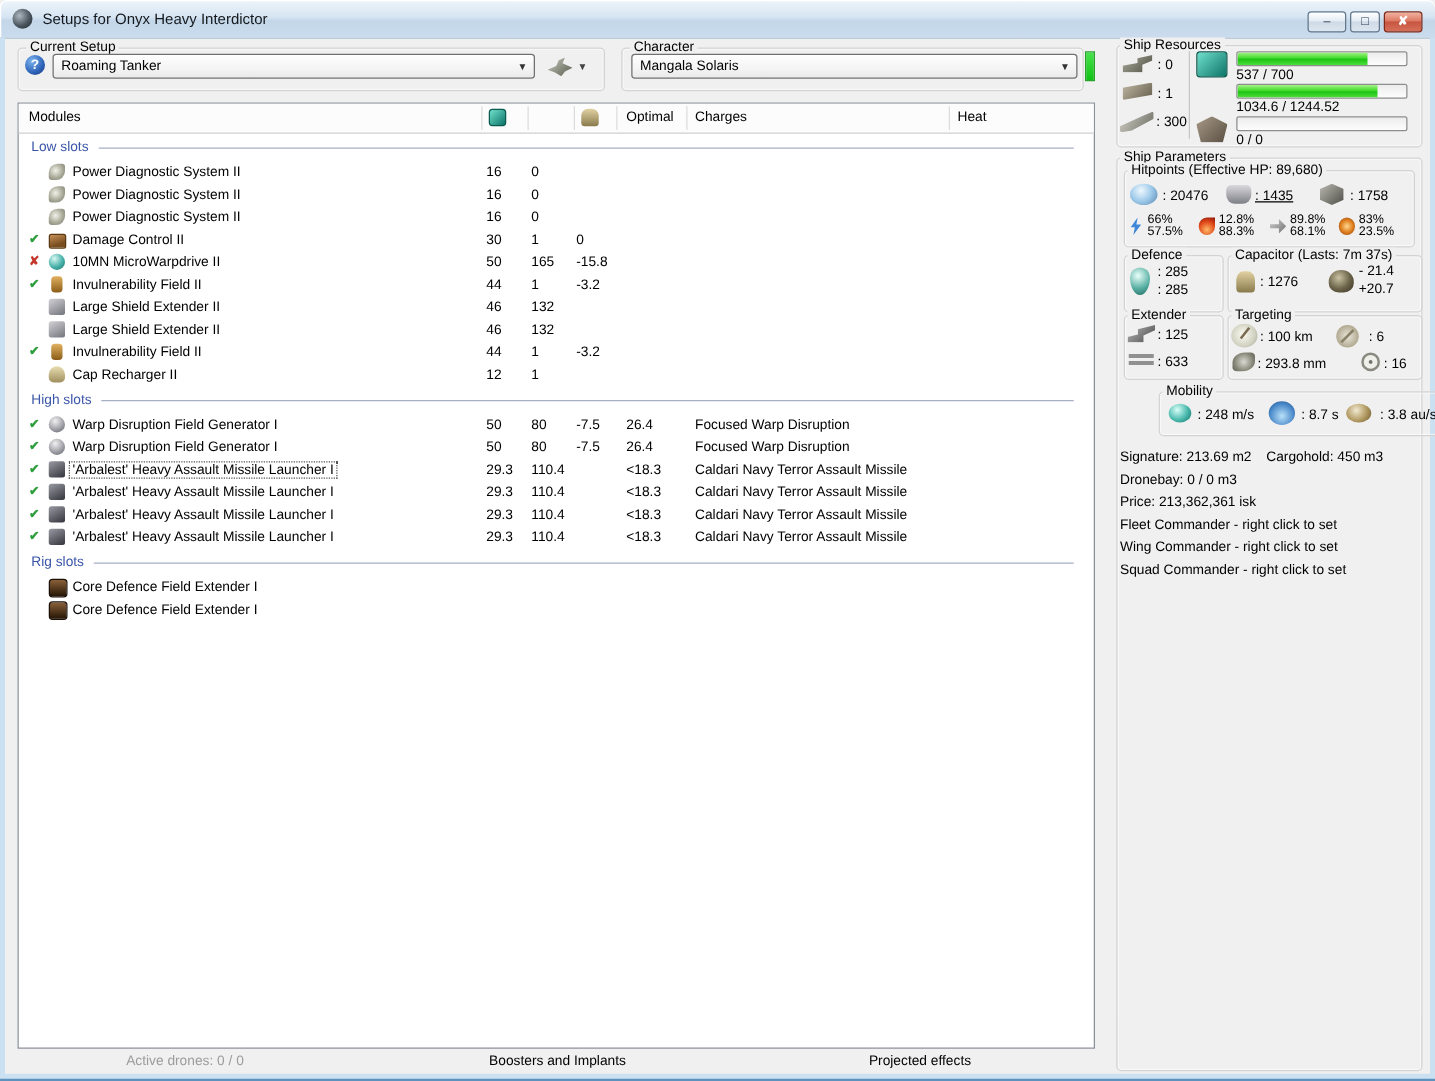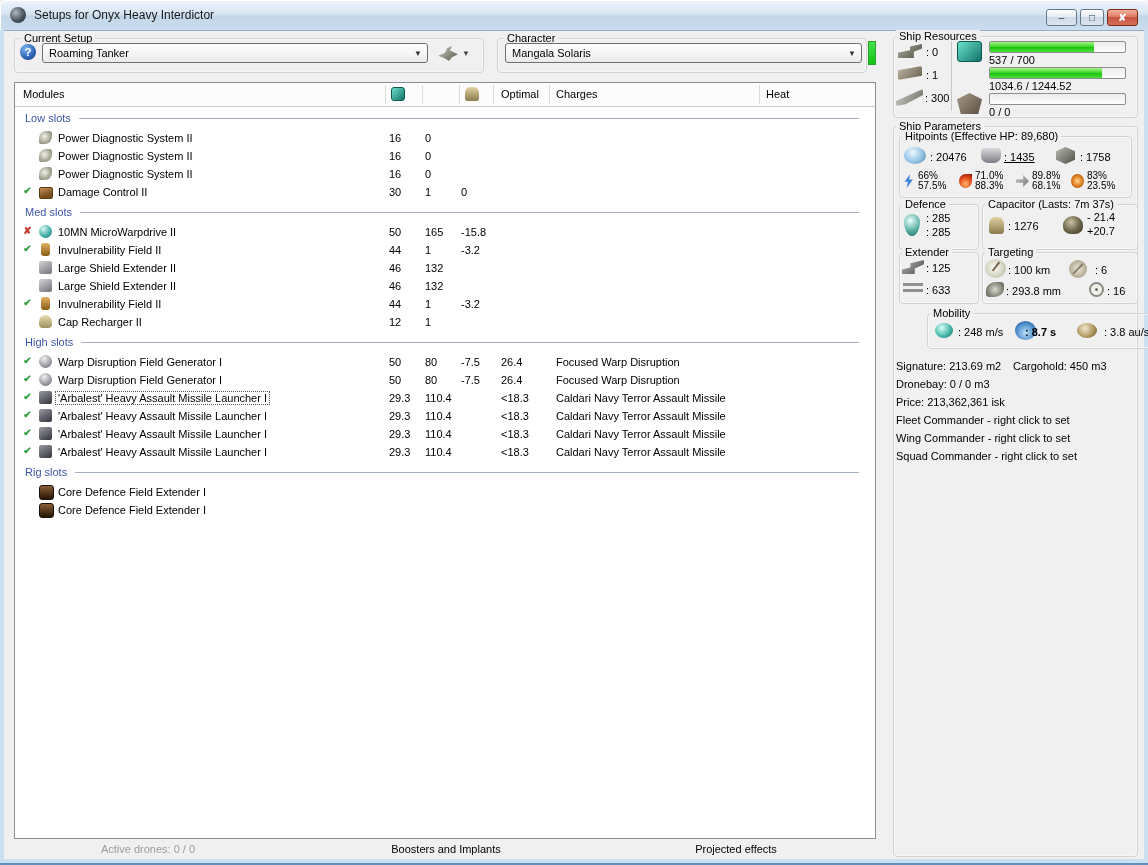--- a/index.html
+++ b/index.html
@@ -189,24 +189,20 @@
           <span class="rc c-pg">0</span>
         </div>
         <div class="mrow">
           <span class="st ok">✔</span>
           <span class="mi mi-damage-control"></span>
           <span class="rname">Damage Control II</span>
           <span class="rc c-cpu">30</span>
           <span class="rc c-pg">1</span>
           <span class="rc c-cap">0</span>
         </div>
-        <div class="sec-header">
-          <span class="sec-label">Med slots</span>
-          <span class="sec-line"></span>
-        </div>
         <div class="mrow">
           <span class="st error">✘</span>
           <span class="mi mi-microwarpdrive"></span>
           <span class="rname">10MN MicroWarpdrive II</span>
           <span class="rc c-cpu">50</span>
           <span class="rc c-pg">165</span>
           <span class="rc c-cap">-15.8</span>
         </div>
         <div class="mrow">
           <span class="st ok">✔</span>
@@ -367,21 +363,21 @@
     <span class="pic pic-structure-hp" style="left:156px;top:10px;width:19px;height:17px;"></span>
     <span class="pval" style="left:180px;top:14px;">: 1758</span>
     <div>
         <span class="pic pic-em" style="left: 2px; top: 37px; width: 13px; height: 14px;"></span>
         <div class="resist-vals" style="left: 18px; top: 34px;">
           <div class="rv">66%</div>
           <div class="rv">57.5%</div>
         </div>
         <span class="pic pic-thermal" style="left: 59px; top: 37px; width: 13px; height: 14px;"></span>
         <div class="resist-vals" style="left: 75px; top: 34px;">
-          <div class="rv">71.0%</div>
+          <div class="rv">12.8%</div>
           <div class="rv">88.3%</div>
         </div>
         <span class="pic pic-kinetic" style="left: 116px; top: 37px; width: 13px; height: 14px;"></span>
         <div class="resist-vals" style="left: 132px; top: 34px;">
           <div class="rv">89.8%</div>
           <div class="rv">68.1%</div>
         </div>
         <span class="pic pic-explosive" style="left: 171px; top: 37px; width: 13px; height: 14px;"></span>
         <div class="resist-vals" style="left: 187px; top: 34px;">
           <div class="rv">83%</div>
@@ -424,21 +420,21 @@
     <span class="pval" style="left:23px;top:32px;">: 293.8 mm</span>
     <span class="pic pic-sensor-strength" style="left:106px;top:29px;width:15px;height:15px;"></span>
     <span class="pval" style="left:124px;top:32px;">: 16</span>
   </div>
 
   <div class="gb" style="left:893px;top:313px;width:243px;height:34px;margin-left:34px;">
     <span class="gl" style="left:2px;">Mobility</span>
     <span class="pic pic-speed" style="left:7px;top:9px;width:18px;height:15px;"></span>
     <span class="pval" style="left:30px;top:12px;">: 248 m/s</span>
     <span class="pic pic-agility" style="left:87px;top:7px;width:21px;height:19px;"></span>
-    <span class="pval" style="left:97px;top:12px;font-weight:bold;">: 8.7 s</span>
+    <span class="pval" style="left:113px;top:12px;">: 8.7 s</span>
     <span class="pic pic-warp-speed" style="left:149px;top:9px;width:20px;height:15px;"></span>
     <span class="pval" style="left:176px;top:12px;">: 3.8 au/s</span>
   </div>
 
   <span class="info-line" style="top:360px;">Signature: 213.69 m2</span>
   <span class="info-line" style="top:360px;left:1013px;">Cargohold: 450 m3</span>
   <span class="info-line" style="top:378px;">Dronebay: 0 / 0 m3</span>
   <span class="info-line" style="top:396px;">Price: 213,362,361 isk</span>
   <span class="info-line" style="top:414px;">Fleet Commander - right click to set</span>
   <span class="info-line" style="top:432px;">Wing Commander - right click to set</span>

